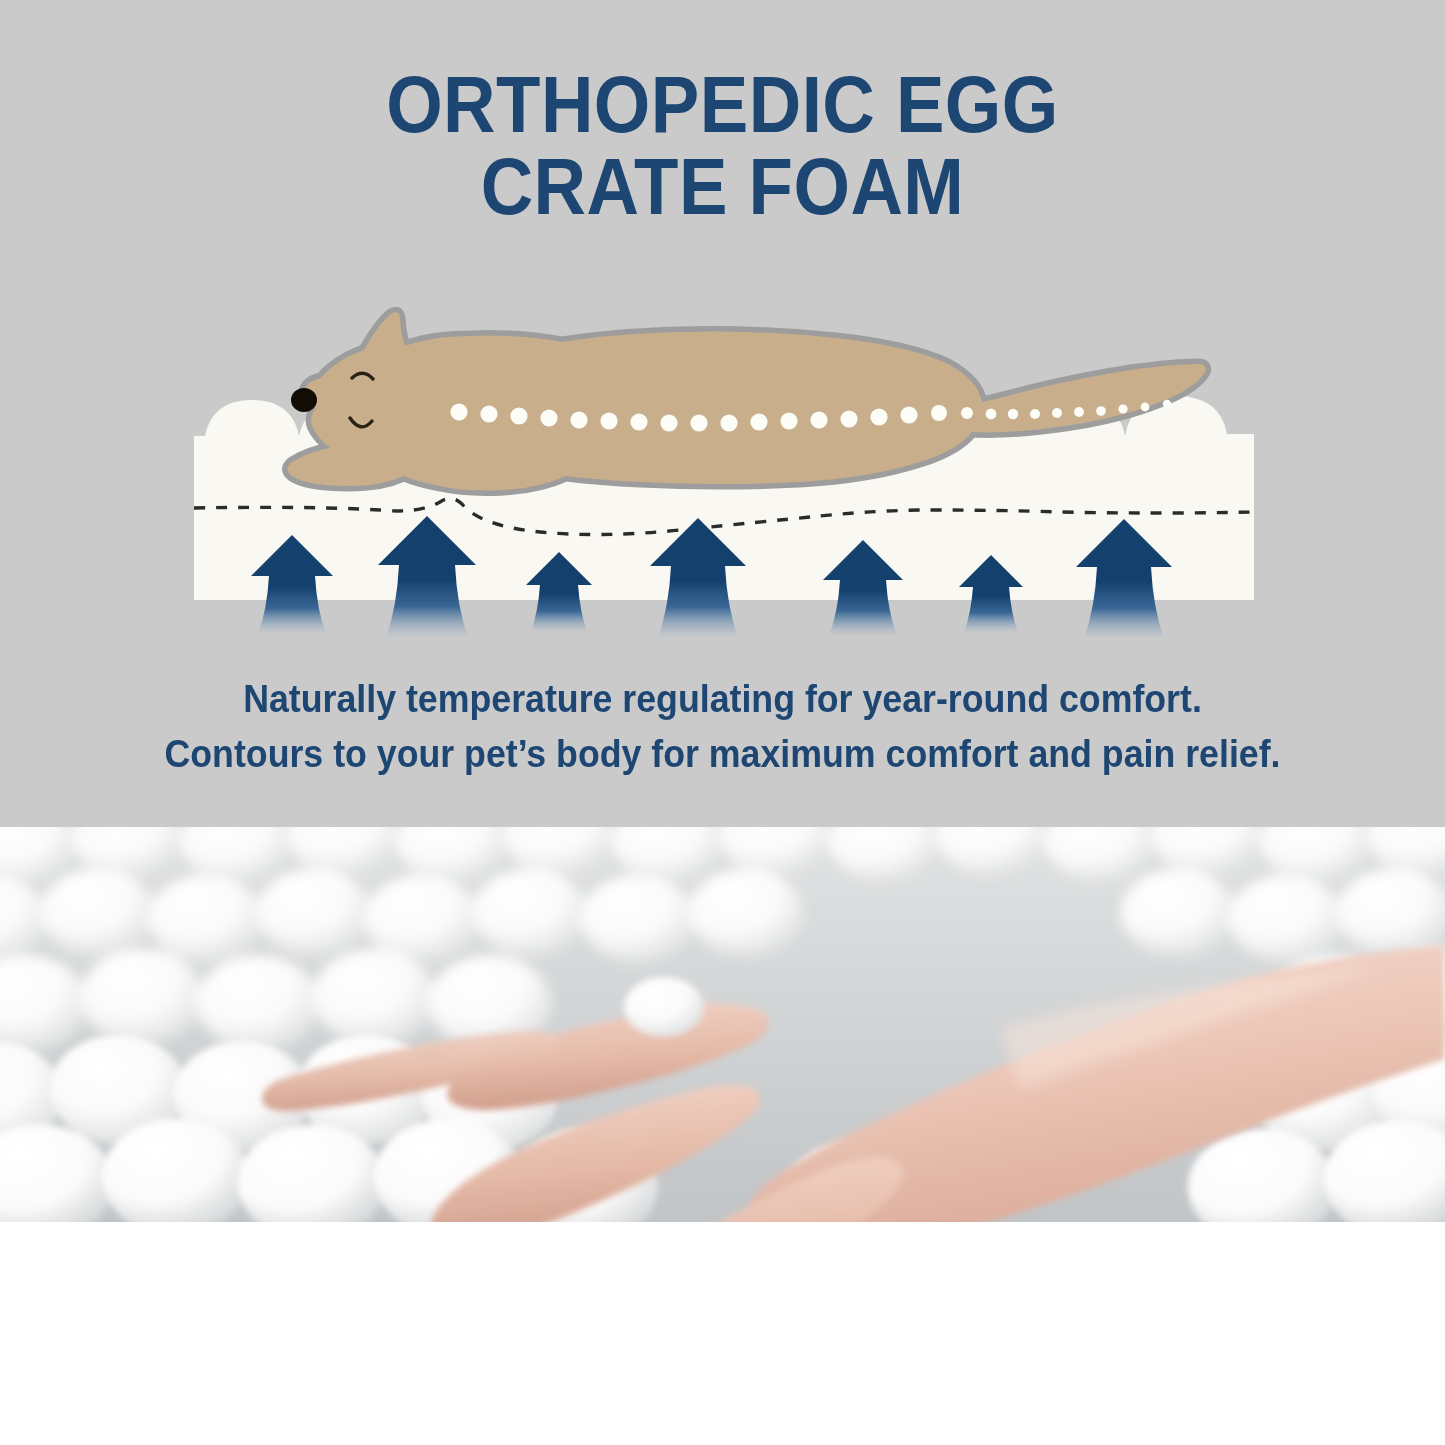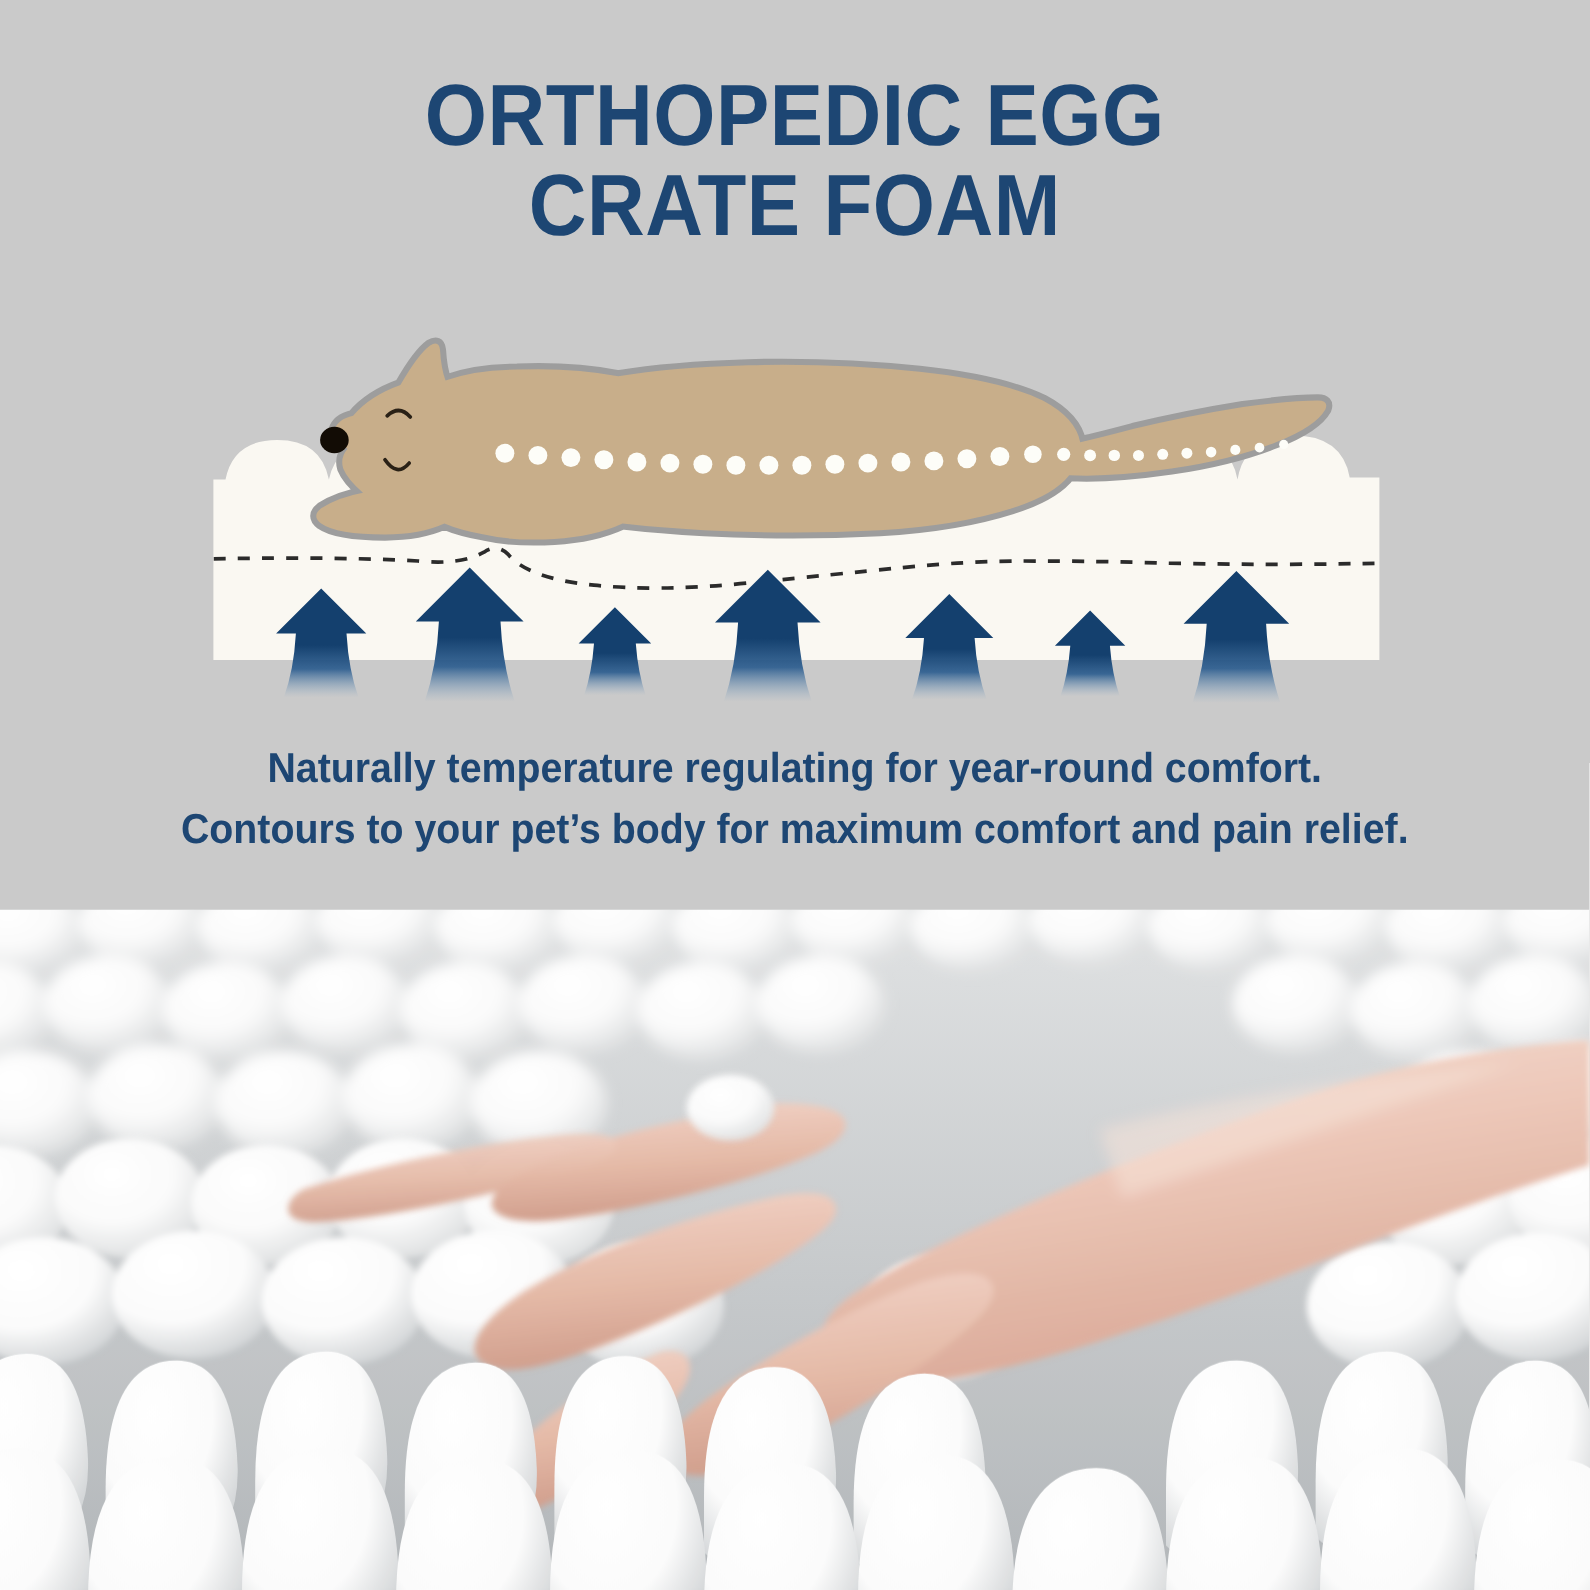--- a/index.html
+++ b/index.html
@@ -6,21 +6,21 @@
     margin: 0;
     padding: 0;
     background: #ffffff;
   }
   body {
     font-family: "Liberation Sans", sans-serif;
   }
   #canvas {
     position: relative;
     width: 1445px;
-    height: 1445px;
+    height: 1222px;
     overflow: hidden;
     background: #cacaca;
   }
 
   
   #top-panel {
     position: absolute;
     left: 0; top: 0;
     width: 1445px;
     height: 827px;

